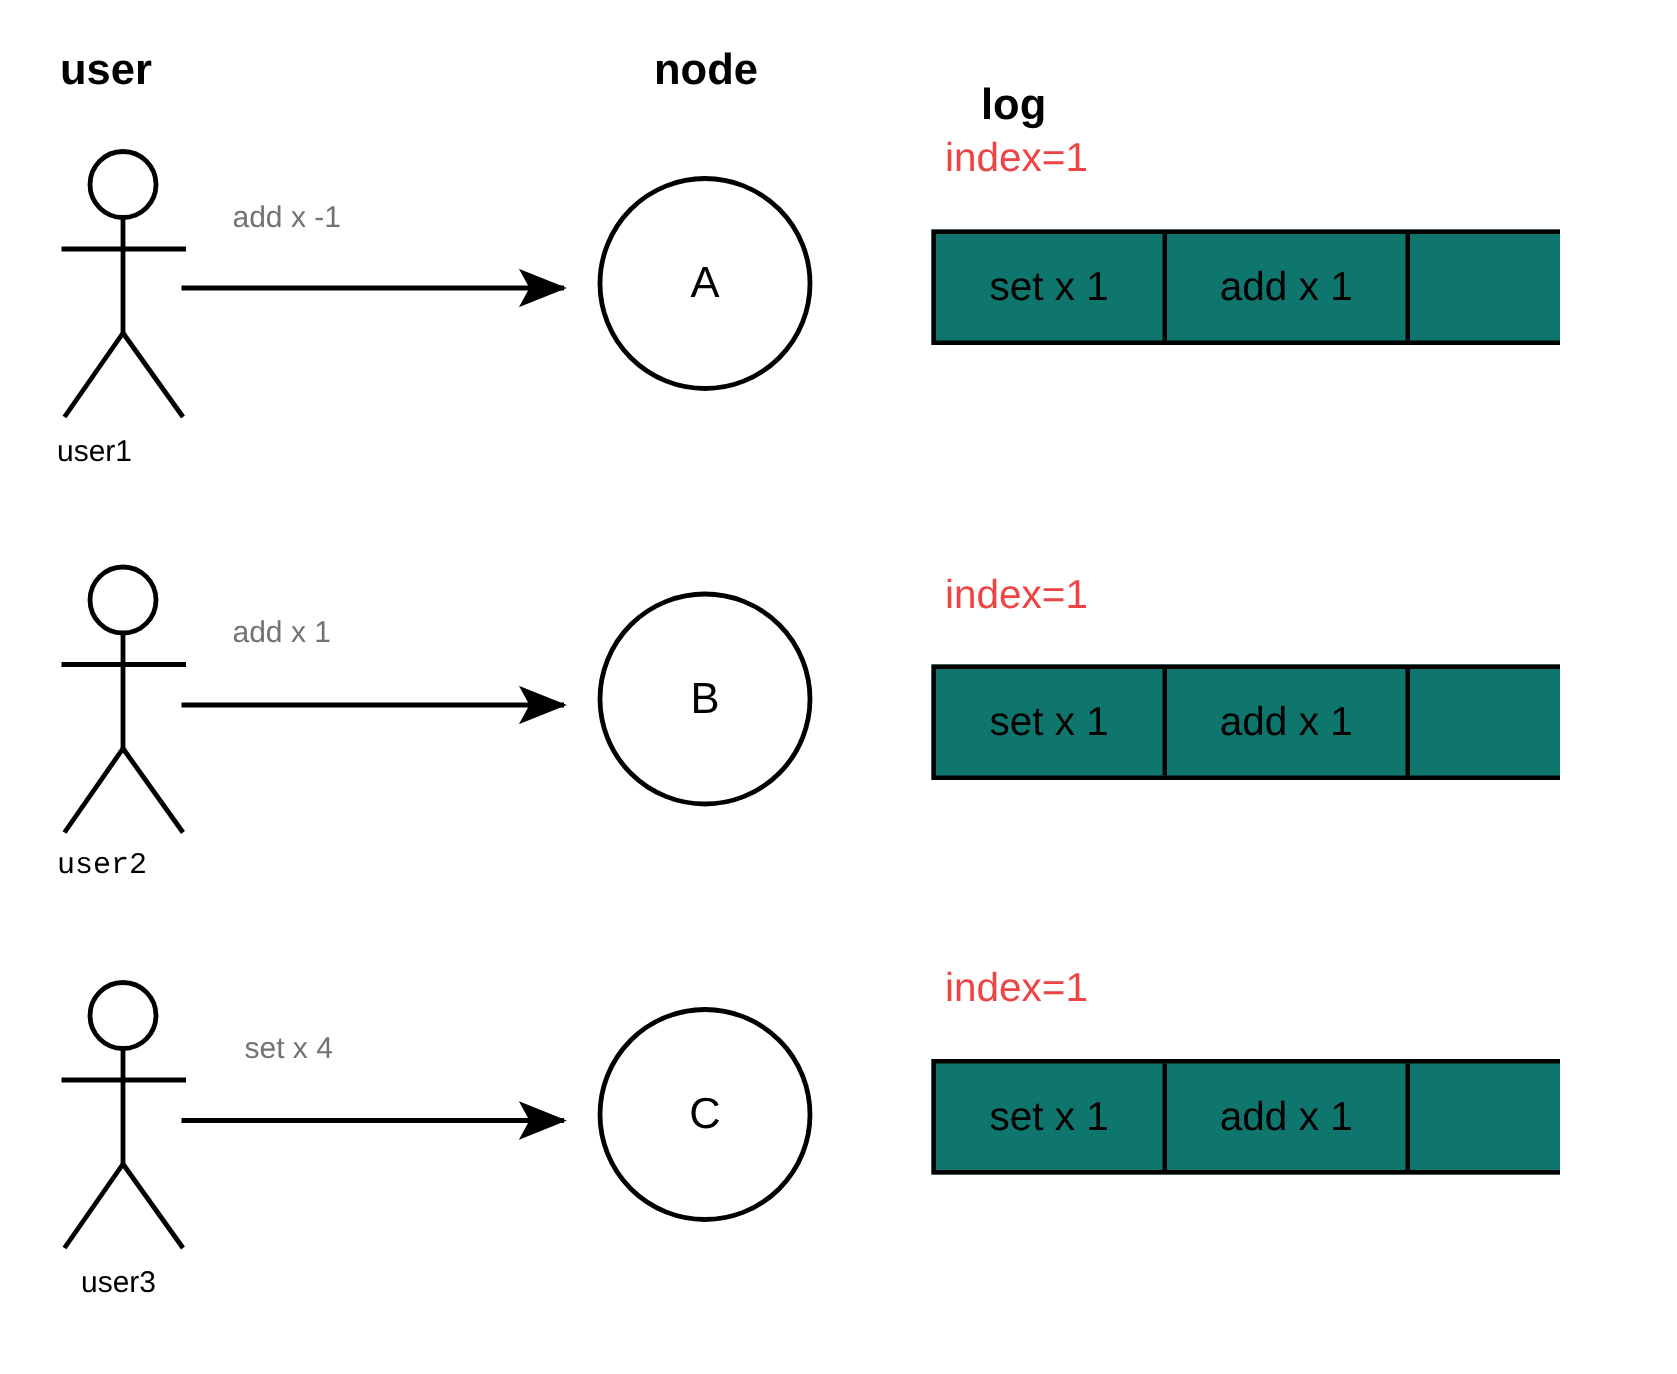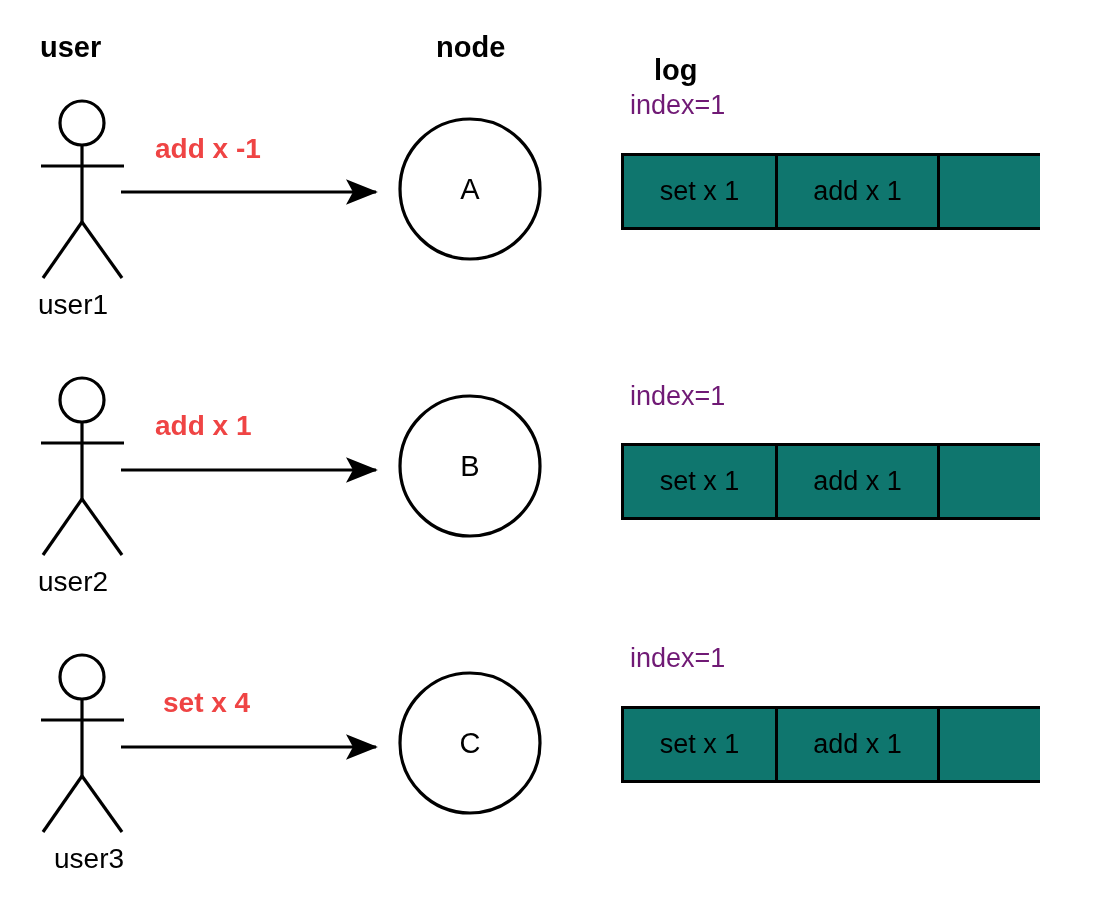--- a/index.html
+++ b/index.html
@@ -25,39 +25,38 @@
     line-height: 1;
     white-space: nowrap;
     color: #000;
   }
   .hdr-user { left: 40px;  top: 33px; }
   .hdr-node { left: 436px; top: 33px; }
   .hdr-log  { left: 654px; top: 33px; margin-top: 23px; }
 
   .actor-label {
     position: absolute;
-    font-size: 28px;
+    font-size: 20px;
     line-height: 1;
     white-space: nowrap;
     color: #000;
   }
   .msg-label {
     position: absolute;
-    font-size: 28px;
+    font-size: 20px;
     line-height: 1;
     white-space: nowrap;
-    color: #ef4444;
-    font-weight: bold;
+    color: #737373;
   }
   .index-label {
     position: absolute;
     font-size: 27px;
     line-height: 1;
     white-space: nowrap;
-    color: #701a75;
+    color: #ef4444;
     text-align: center;
   }
   .node-letter {
     position: absolute;
     font-size: 29px;
     line-height: 1;
     white-space: nowrap;
     color: #000;
     text-align: center;
   }
@@ -144,21 +143,21 @@
   <div class="actor-label" style="left:38px; top:291px;">user1</div>
   <div class="index-label" style="left:630px; top:92px;">index=1</div>
   <div class="log-table" style="left:621px; top:153px; height:77px;">
     <div class="log-cell cell-w1">set x 1</div>
     <div class="log-cell cell-w2">add x 1</div>
     <div class="log-cell cell-w3"></div>
   </div>
 
   <div class="msg-label" style="left:155px; top:412px;">add x 1</div>
   <div class="node-letter" style="left:450px; top:452px; width:40px;">B</div>
-  <div class="actor-label" style="left:38px; top:568px;">user2</div>
+  <div class="actor-label" style="left:38px; top:568px;font-family:Liberation Mono, monospace;">user2</div>
   <div class="index-label" style="left:630px; top:383px;">index=1</div>
   <div class="log-table" style="left:621px; top:443px; height:77px;">
     <div class="log-cell cell-w1">set x 1</div>
     <div class="log-cell cell-w2">add x 1</div>
     <div class="log-cell cell-w3"></div>
   </div>
 
   <div class="msg-label" style="left:163px; top:689px;">set x 4</div>
   <div class="node-letter" style="left:450px; top:729px; width:40px;">C</div>
   <div class="actor-label" style="left:38px; top:845px;margin-left:16px;">user3</div>

